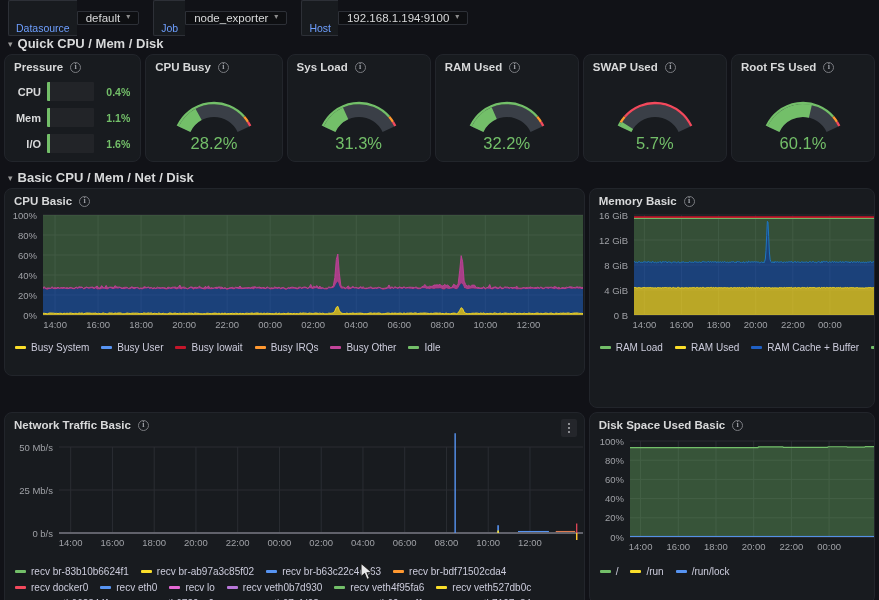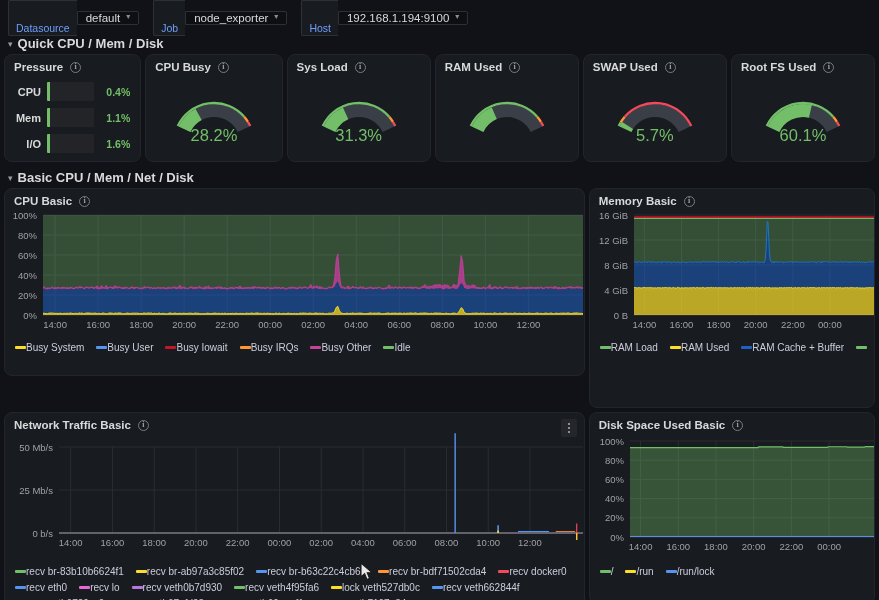--- a/index.html
+++ b/index.html
@@ -91,37 +91,37 @@
     flex: 1; height: 19px; background: #222428;
     border-radius: 1px; position: relative; overflow: hidden;
   }
   .pressbar .fill { position: absolute; left: 0; top: 0; bottom: 0; background: #73bf69; }
   .pressrow .val { width: 36px; text-align: right; font-size: 10.5px; color: #73bf69; font-weight: bold; }
 
   
   .gaugewrap { display: flex; align-items: center; justify-content: center; height: 84px; margin-top: 2px; }
   .gaugeval {
     position: absolute; width: 100%; text-align: center;
-    bottom: 16px; font-size: 16.5px; color: #73bf69;
+    bottom: 8px; font-size: 16.5px; color: #73bf69;
   }
 
   
   .chartbody { position: relative; }
   .axislbl { font-size: 9.5px; fill: #9fa1a6; font-family: "Liberation Sans", sans-serif; }
   .gridline { stroke: #2a2d33; stroke-width: 1; }
   .axisline { stroke: #3a3d44; stroke-width: 1; }
 
   .legend {
     display: flex; flex-wrap: wrap;
     gap: 3px 12px;
     padding: 2px 8px 4px 10px;
     font-size: 10px; color: #ccccdc;
     line-height: 13px;
   }
-  .legend .li { display: flex; align-items: center; white-space: nowrap; }
+  .legend .li { display: flex; align-items: center; gap: 5px; white-space: nowrap; }
   .legend .sw { width: 11px; height: 2.5px; border-radius: 1px; display: inline-block; }
 
   .cursor { position: absolute; pointer-events: none; }
 </style>
 </head>
 <body>
 
 <div class="varbar">
   <div class="var-group">
     <span class="var-label">Datasource</span>
@@ -224,20 +224,21 @@
     </div>
     <div class="gaugewrap">
         <svg width="104" height="76" viewBox="0 0 104 76">
           <path d="M22.544996921308872 50.264906493427276 A32.5 32.5 0 0 1 81.45500307869112 50.26490649342725" fill="none" stroke="#3a3f47" stroke-width="13" stroke-linecap="butt" opacity="1"></path>
           <path d="M15.747688518533998 47.09526953037203 A40 40 0 0 1 82.18838320891088 37.757638840379705" fill="none" stroke="#73bf69" stroke-width="2.4" stroke-linecap="butt" opacity="1"></path>
           <path d="M82.18838320891088 37.757638840379705 A40 40 0 0 1 85.92192384625702 42.80322943067177" fill="none" stroke="#ff9830" stroke-width="2.4" stroke-linecap="butt" opacity="1"></path>
           <path d="M85.92192384625702 42.80322943067177 A40 40 0 0 1 88.252311481466 47.095269530372" fill="none" stroke="#f2495c" stroke-width="2.4" stroke-linecap="butt" opacity="1"></path>
           <path d="M22.544996921308872 50.264906493427276 A32.5 32.5 0 0 1 39.228176731653605 34.11471046815632" fill="none" stroke="#73bf69" stroke-width="13" stroke-linecap="butt" opacity="1"></path>
         </svg>
       </div>
+    <div class="gaugeval">32.2%</div>
   </div>
 
   <div class="panel" style="width:148px;height:108px">
     <div class="ptitle">
       <span>SWAP Used</span>
       <span class="infoicon">i</span>
     </div>
     <div class="gaugewrap">
         <svg width="104" height="76" viewBox="0 0 104 76">
           <path d="M22.544996921308872 50.264906493427276 A32.5 32.5 0 0 1 81.45500307869112 50.26490649342725" fill="none" stroke="#3a3f47" stroke-width="13" stroke-linecap="butt" opacity="1"></path>
@@ -490,21 +491,21 @@
         <span class="li">
           <span class="sw" style="background: rgb(184, 119, 217);"></span>
           <span>recv veth0b7d930</span>
         </span>
         <span class="li">
           <span class="sw" style="background: rgb(115, 191, 105);"></span>
           <span>recv veth4f95fa6</span>
         </span>
         <span class="li">
           <span class="sw" style="background: rgb(250, 222, 42);"></span>
-          <span>lock veth527db0c</span>
+          <span>recv veth527db0c</span>
         </span>
         <span class="li">
           <span class="sw" style="background: rgb(87, 148, 242);"></span>
           <span>recv veth662844f</span>
         </span>
         <span class="li">
           <span class="sw" style="background: rgb(255, 120, 10);"></span>
           <span>recv veth6729cc9</span>
         </span>
         <span class="li">

